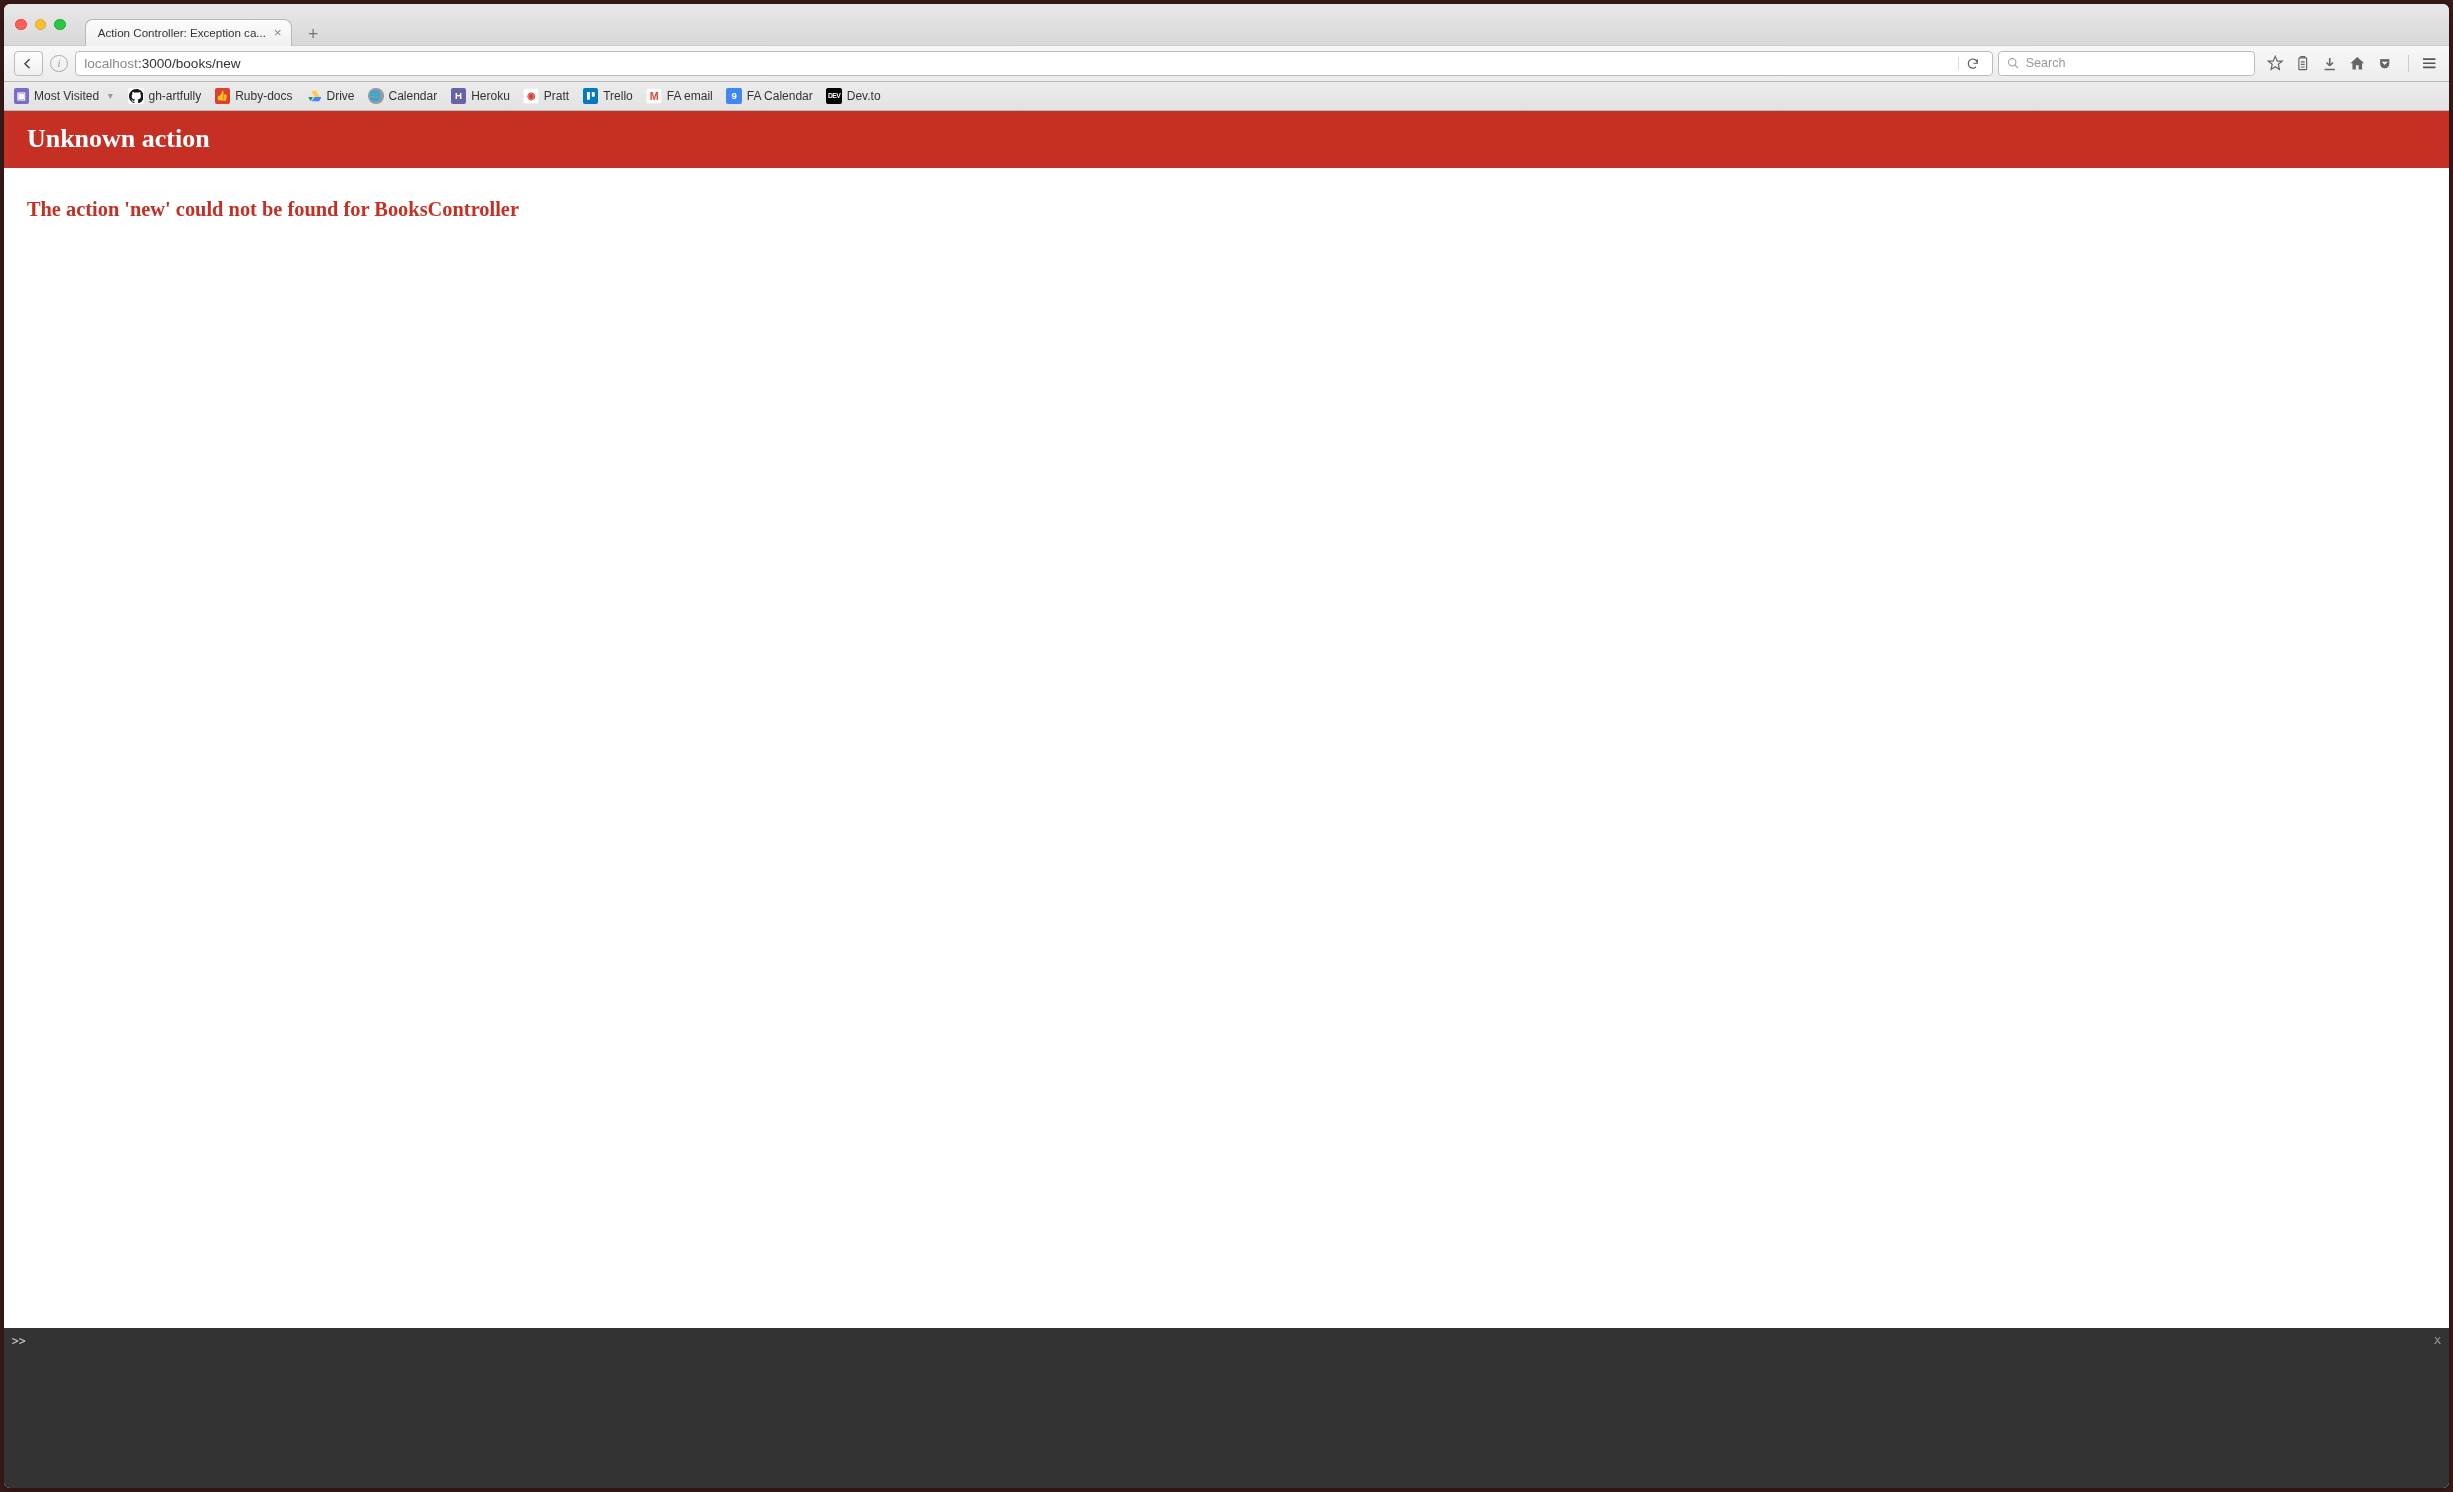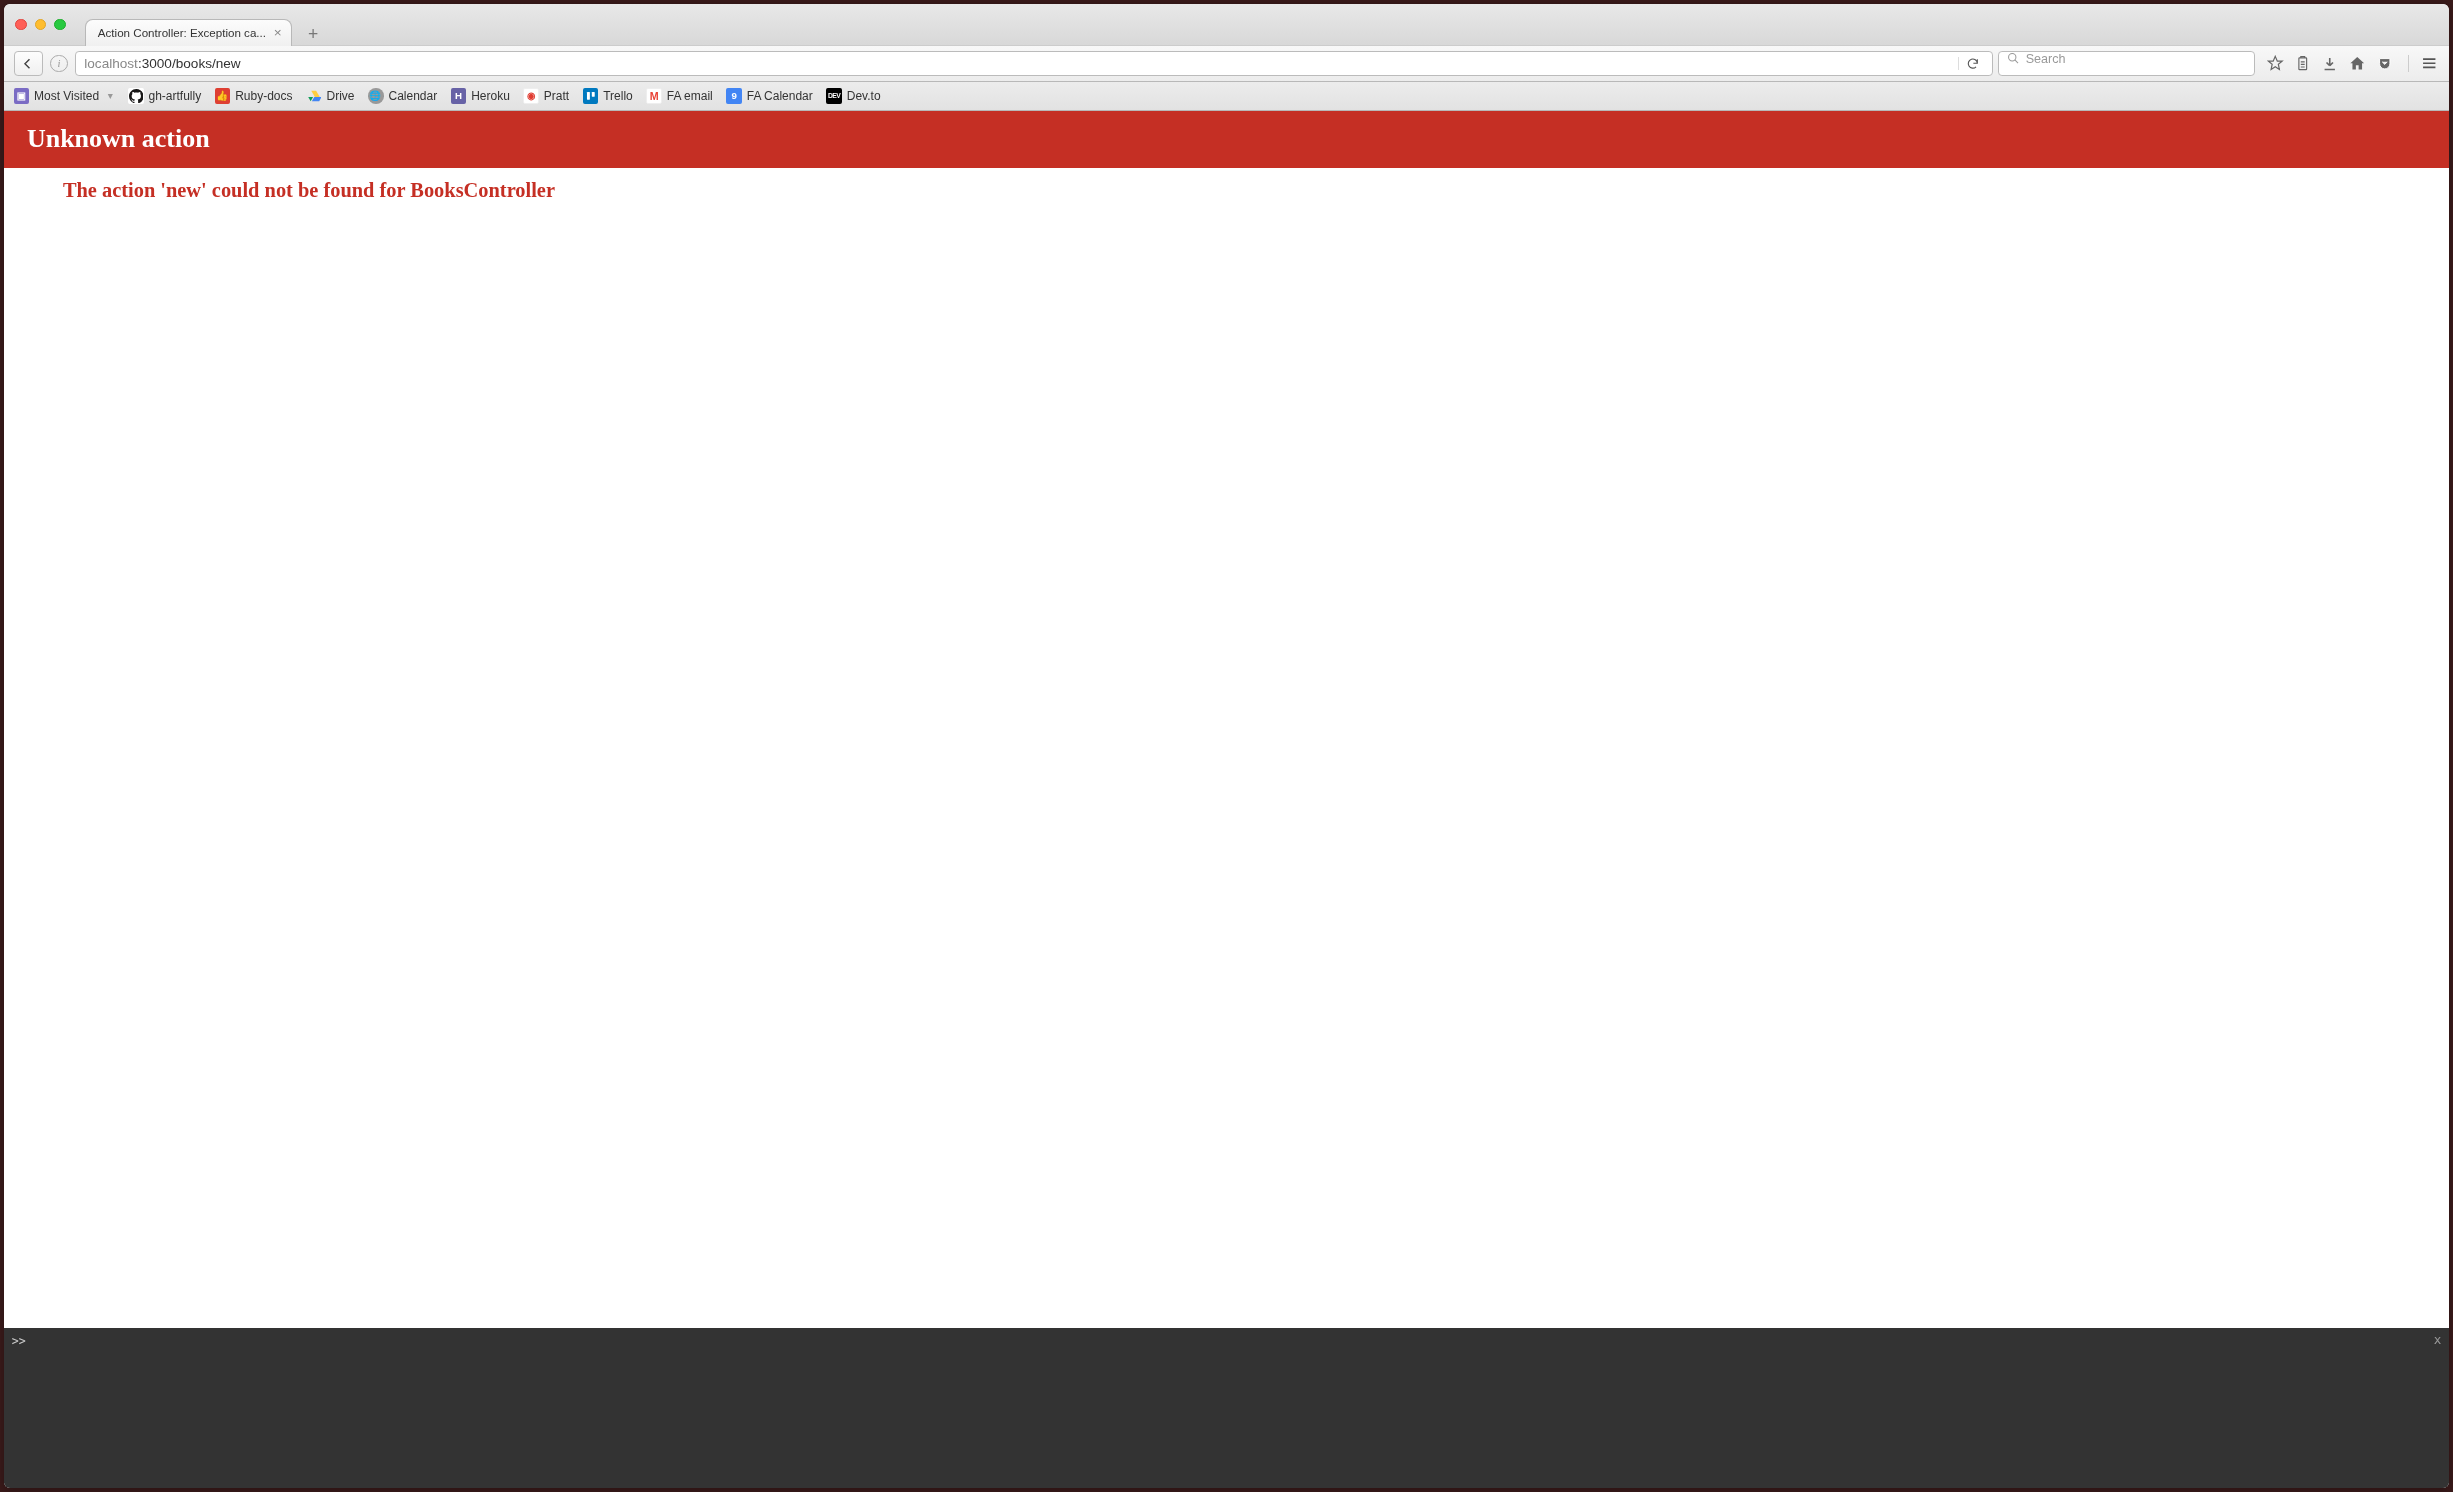--- a/index.html
+++ b/index.html
@@ -142,21 +142,21 @@
       font-size: 14.6px;
       border-left: 1px solid #ddd;
     }
     .search-bar {
       width: 257px;
       height: 25px;
       border: 1px solid #bbb;
       border-radius: 3.9px;
       background: #fff;
       display: flex;
-      align-items: flex-start;
+      align-items: center;
       padding: 0 7.8px;
       font-size: 12.6px;
       color: #999;
       gap: 5.8px;
     }
     .toolbar-icons {
       display: flex;
       align-items: center;
       gap: 11.6px;
       padding: 0 1.9px 0 5.8px;
@@ -214,22 +214,21 @@
     .error-header {
       background: #c52f24;
       color: #fff;
       padding: 13.6px 23px;
     }
     .error-header h1 {
       font-size: 26px;
       font-weight: bold;
     }
     .error-body {
-      padding: 11px 23px;
-      margin-left: 36px;
+      padding: 30px 23px;
     }
     .error-body h2 {
       color: #c52f24;
       font-size: 20.4px;
       font-weight: bold;
     }
     
     .console {
       height: 160px;
       background: #333;

